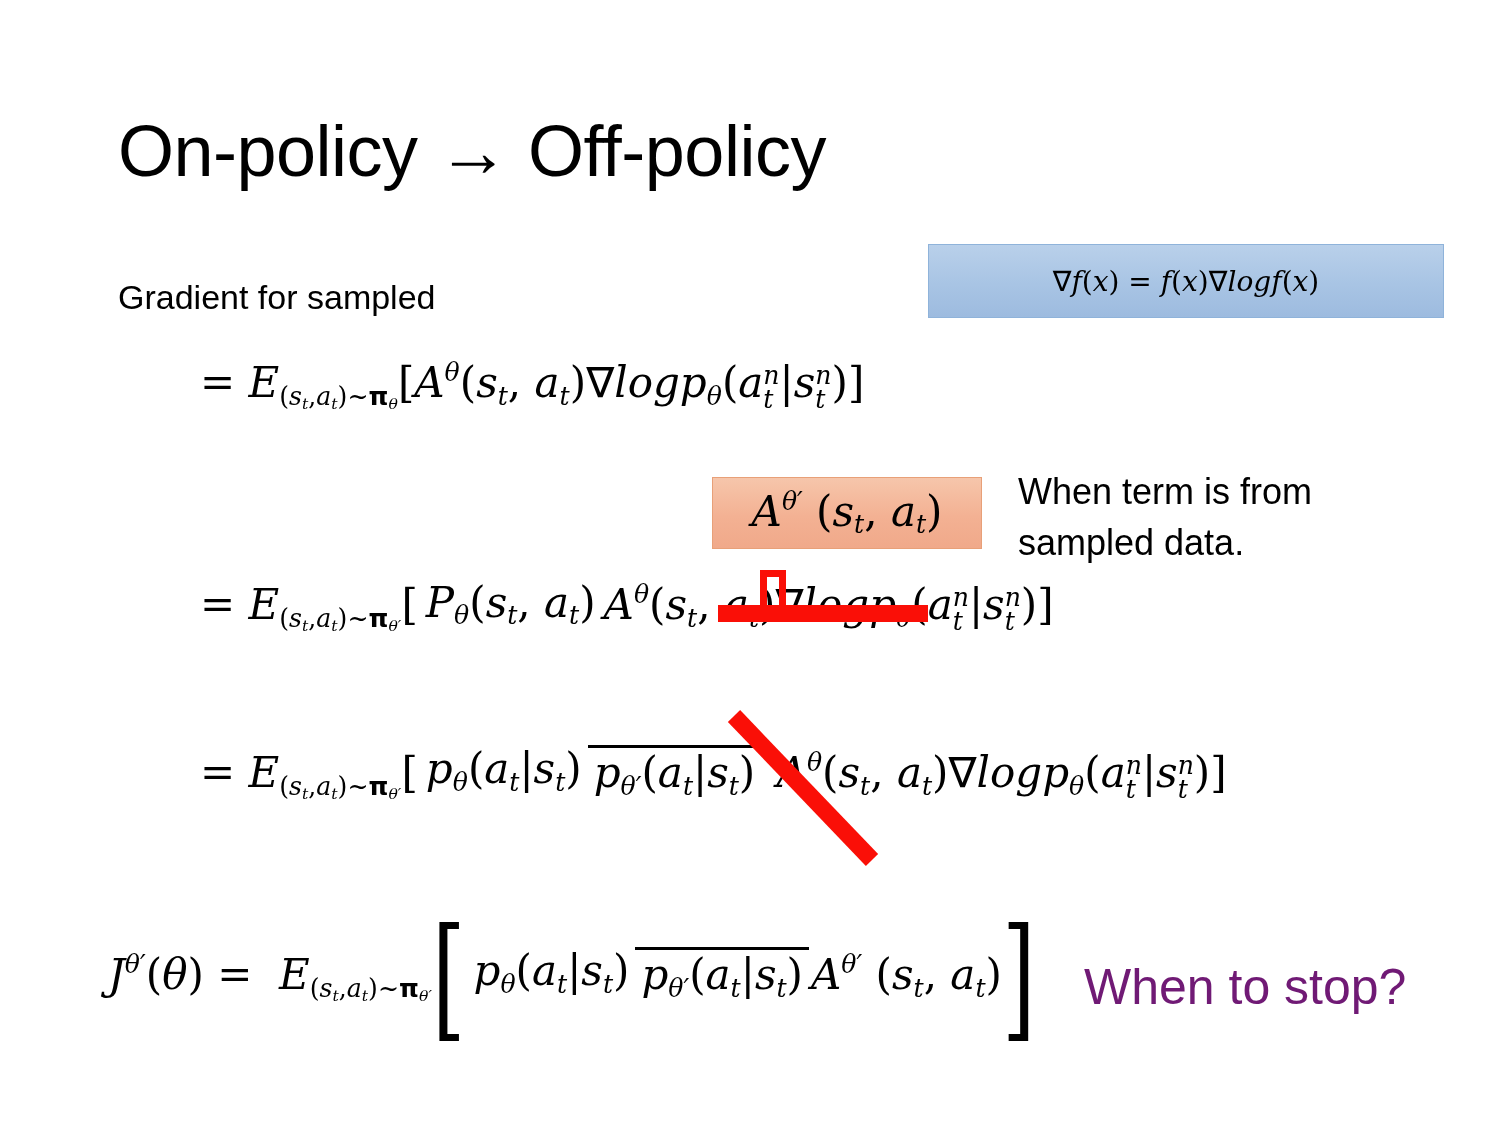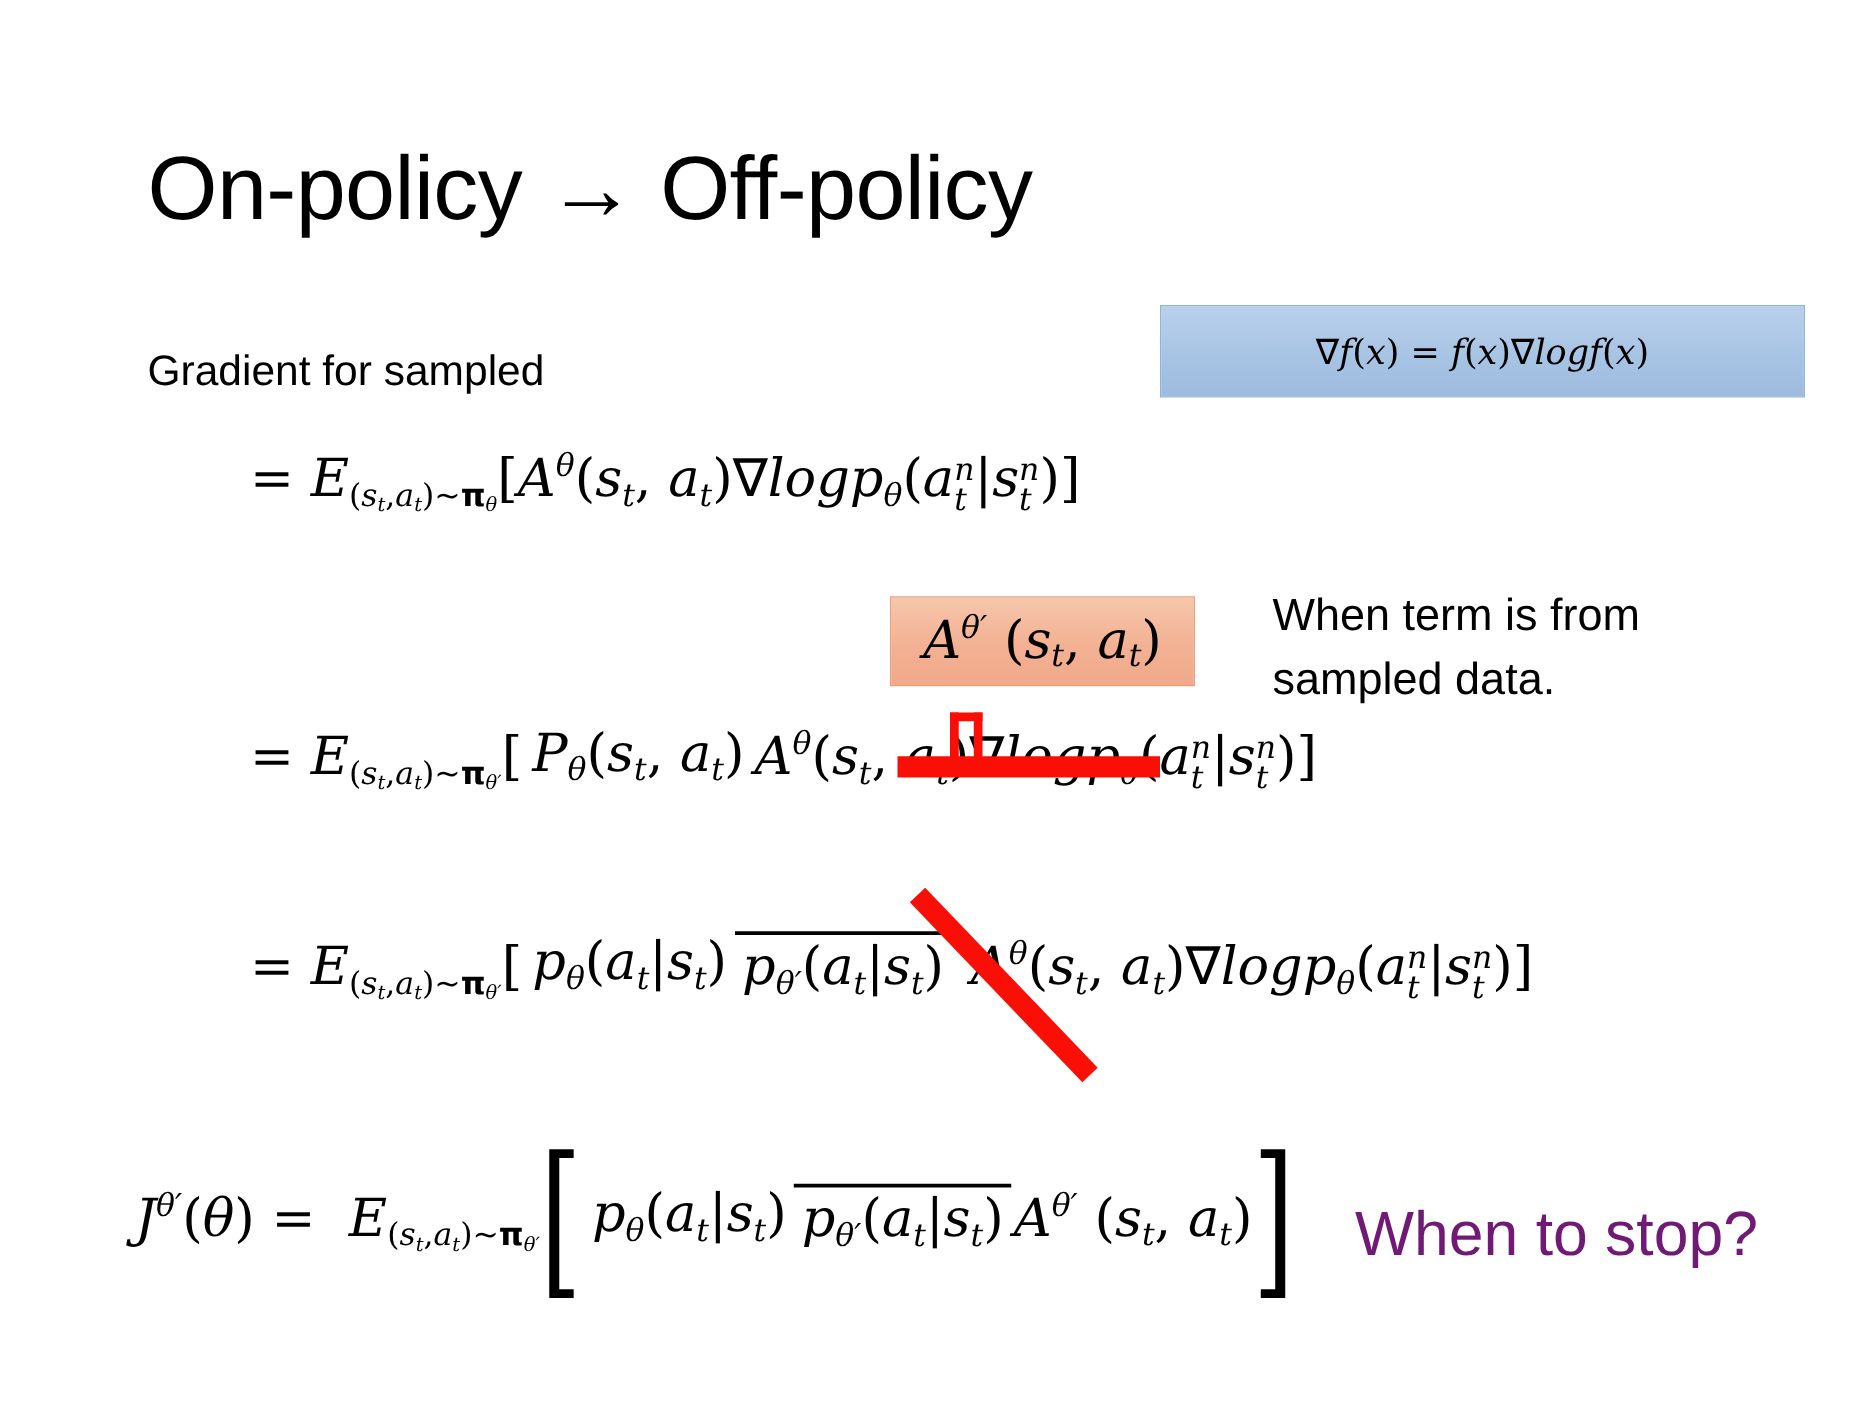--- a/index.html
+++ b/index.html
@@ -140,21 +140,21 @@
     align-items: center;
     justify-content: center;
     box-sizing: border-box;
   }
   #blue-box .math { font-size: 28px; }
 
   #orange-box {
     position: absolute;
     left: 712px;
     top: 477px;
-    width: 244px;
+    width: 270px;
     height: 72px;
     background: linear-gradient(to bottom, #f6c6ab 0%, #f3b193 55%, #f0a98a 100%);
     border: 1px solid #e8a078;
     display: flex;
     align-items: center;
     justify-content: center;
     box-sizing: border-box;
   }
   #orange-box .math { font-size: 42px; }
 

